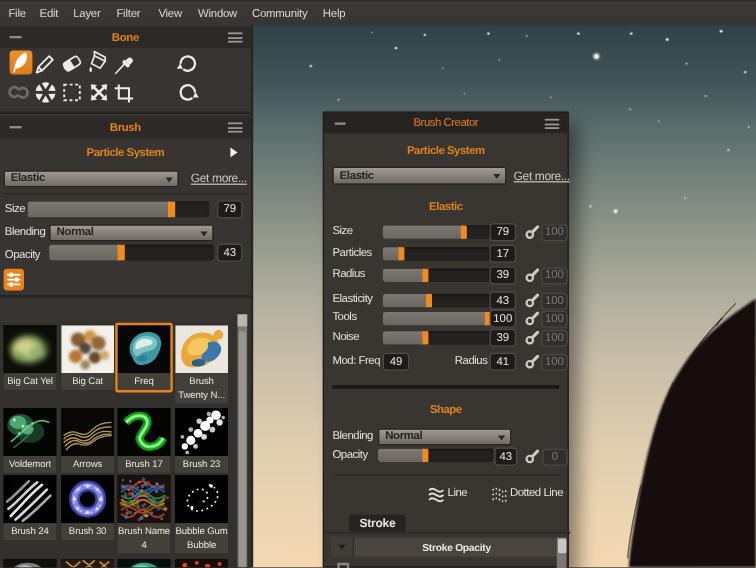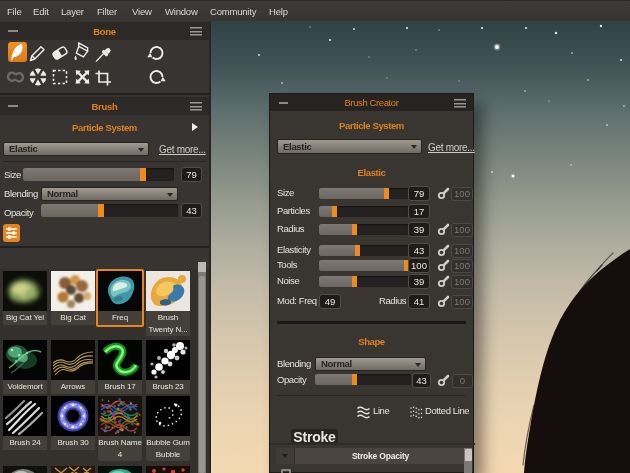--- a/index.html
+++ b/index.html
@@ -694,21 +694,21 @@
   <div class="lbl" style="left:103px;top:311px">Line</div>
   <svg width="13" height="13" viewBox="0 0 13 13" style="left:140px;top:311px">
     <g stroke="#e6e2de" stroke-width="1.4" fill="none" stroke-dasharray="1.2 1.6">
       <path d="M0.5 3.5 q2.5 -2.5 6 0 q3.5 2.5 6 0"></path>
       <path d="M0.5 7.5 q2.5 -2.5 6 0 q3.5 2.5 6 0"></path>
       <path d="M0.5 11.5 q2.5 -2.5 6 0 q3.5 2.5 6 0"></path>
     </g>
   </svg>
   <div class="lbl" style="left:155px;top:311px">Dotted Line</div>
 
-  <div class="abs" style="left:21px;top:335px;width:47px;height:16px;background:#262320;border-radius:3px 3px 0 0;color:#e8e4e0;font-size:14px;font-weight:bold;letter-spacing:-0.2px;text-align:center;line-height:16px">Stroke</div>
+  <div class="abs" style="left:21px;top:335px;width:47px;height:16px;background:#262320;border-radius:3px 3px 0 0;color:#e8e4e0;font-size:10px;font-weight:bold;letter-spacing:-0.2px;text-align:center;line-height:16px">Stroke</div>
   <div class="abs" style="left:0px;top:349px;width:205px;height:2px;background:#2e2b28"></div>
 
   <div class="abs" style="left:6px;top:354px;width:190px;height:16px;background:#49443f">
     <div class="abs" style="left:0;top:0;width:19px;height:16px;background:#403c37;border-right:1px solid #2b2825"></div>
     <div class="abs" style="left:6px;top:6px;width:0;height:0;border-left:3px solid transparent;border-right:3px solid transparent;border-top:4px solid #1f1c1a"></div>
     <div class="abs" style="left:19px;top:3px;width:171px;text-align:center;font-size:8.5px;font-weight:bold;letter-spacing:-0.2px;color:#eeeae6">Stroke Opacity</div>
   </div>
   <div class="abs" style="left:194px;top:354px;width:8px;height:26px;background:#7c7874"></div>
   <div class="abs" style="left:194.5px;top:355px;width:7px;height:12px;background:#cac6c2;border-radius:1px"></div>
   <div class="abs" style="left:11px;top:375px;width:10px;height:8px;border:2px solid #8a8681;border-radius:1px"></div>

